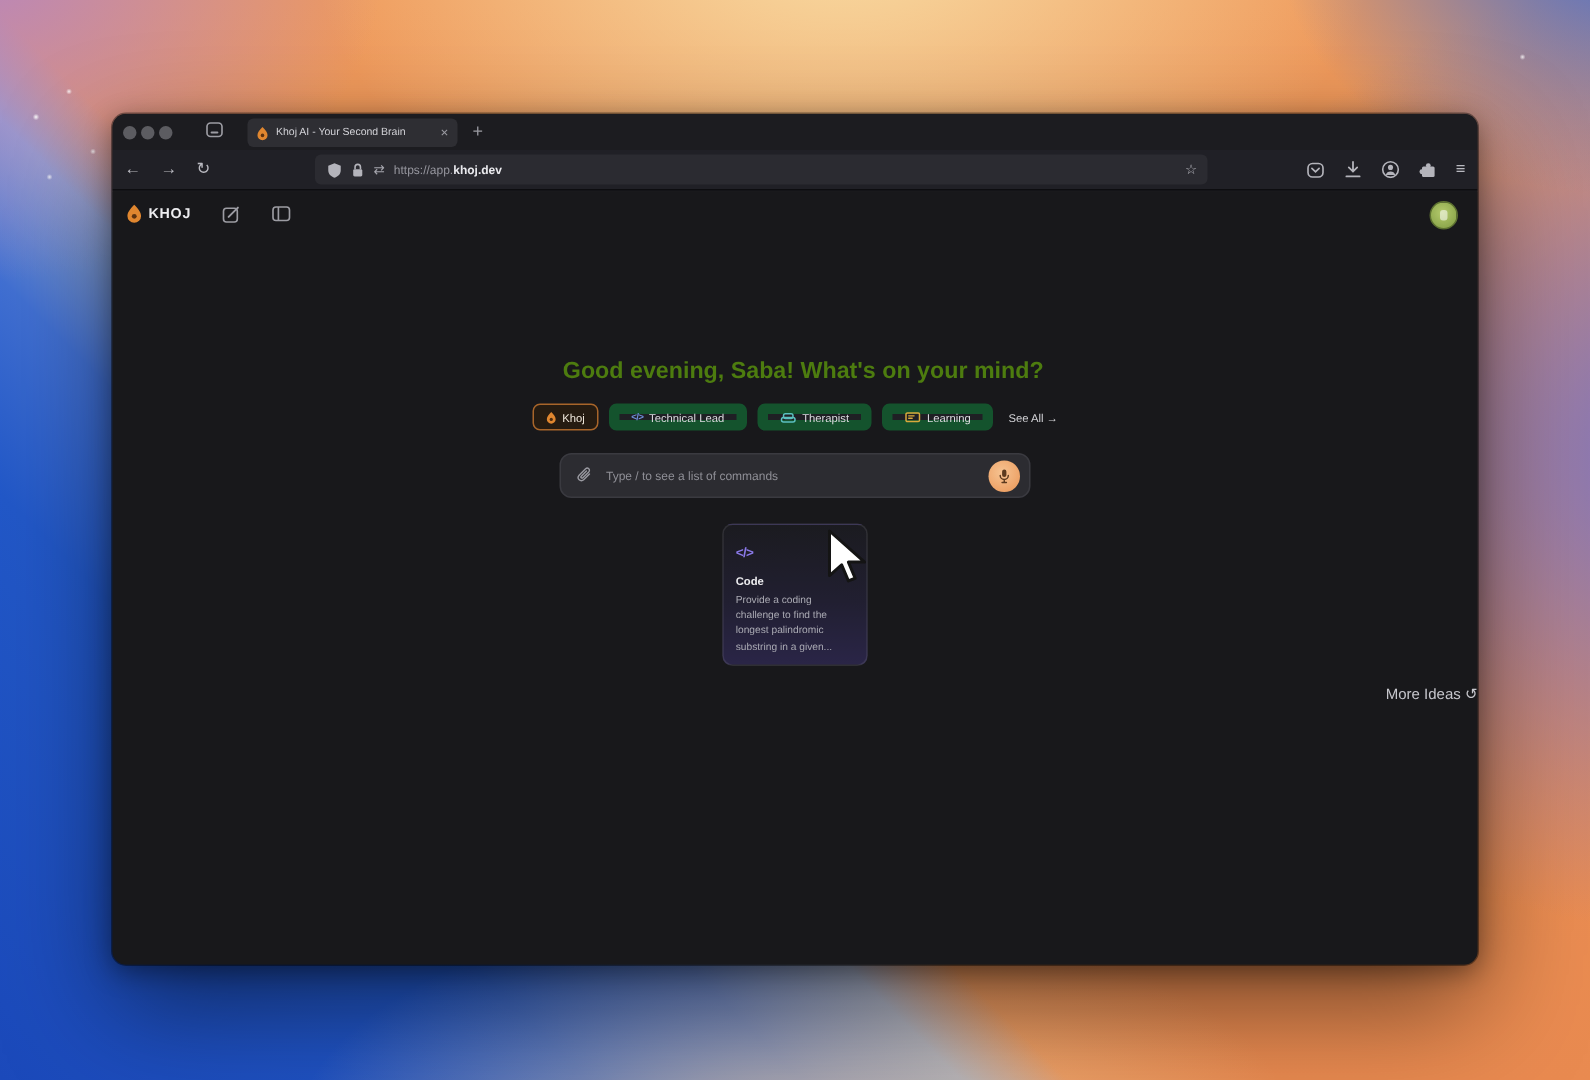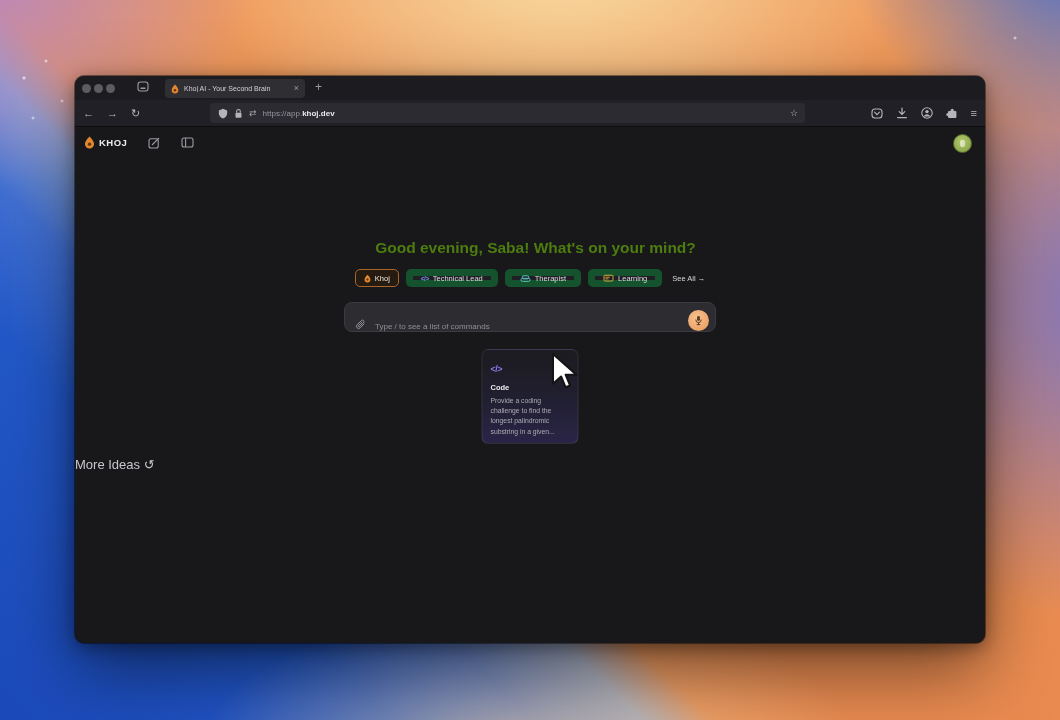--- a/index.html
+++ b/index.html
@@ -69,39 +69,39 @@
 
   .pillrow { position:absolute; left:0; right:0; top:141px; display:flex; gap:7px;
     justify-content:center; align-items:center; }
   .pill { height:18px; padding:0 8px; border-radius:5px; display:flex; align-items:center; gap:4px;
     background:#1f1f24; border:7px solid #14532d; font-size:7.5px; color:#dcdce0; }
   .pill.sel { background:#251b11; border:1px solid #a8652a; color:#f0e8dc; }
   .codeglyph-sm { font-size:6.5px; font-weight:bold; color:#6f8fd9; letter-spacing:-.5px; }
   .seeall { font-size:7.5px; color:#d6d6da; margin-left:3px; }
 
   .chatbox { position:absolute; left:50%; transform:translateX(-50%); top:174px;
-    width:372px; height:30px; border-radius:8px; background:#2c2c31; border:1px solid #3a3a40;
-    display:flex; align-items:flex-end; padding:0 6px 0 10px; }
+    width:314px; height:30px; border-radius:8px; background:#2c2c31; border:1px solid #3a3a40;
+    display:flex; align-items:center; padding:0 6px 0 10px; }
   .placeholder { font-size:8px; color:#8f8f96; margin-left:9px; flex:1; }
   .micbtn { width:21px; height:21px; border-radius:50%;
     background:radial-gradient(circle at 42% 38%, #f6c392, #eda368 70%, #e0924f); border:none;
     display:flex; align-items:center; justify-content:center; }
 
   .cards { position:absolute; left:50%; transform:translateX(-50%); top:221px;
     display:flex; gap:8px; }
   .card { width:97px; height:95px; border-radius:7px; padding:8px 8px 6px 8px;
     border:1px solid rgba(255,255,255,.09); }
   .card.warm   { background:linear-gradient(180deg,#1c1a18 0%,#231d18 55%,#33261b 100%); }
   .card.violet { background:linear-gradient(180deg,#1b1b20 0%,#211f31 55%,#2a2547 100%); }
   .card-title { font-size:7.5px; font-weight:bold; color:#ededf0; margin-top:7px; }
   .card-body  { font-size:6.8px; line-height:1.5; color:#abαb4; color:#ababb4; margin-top:4px; }
   .codeglyph-lg { font-size:9px; font-weight:bold; color:#8a79e8; letter-spacing:-.5px; }
 
-  .moreideas { position:absolute; left:0; right:0; top:329px; text-align:left;
-    font-size:13px; color:#c6c6cc; }
+  .moreideas { position:absolute; left:0; right:0; top:329px; text-align:right;
+    font-size:10px; color:#c6c6cc; }
 
   .cursor { position:absolute; left:551px; top:352px; pointer-events:none; }
 
   svg { display:block; }
 </style>
 </head>
 <body>
 
 <div class="stage">
 

